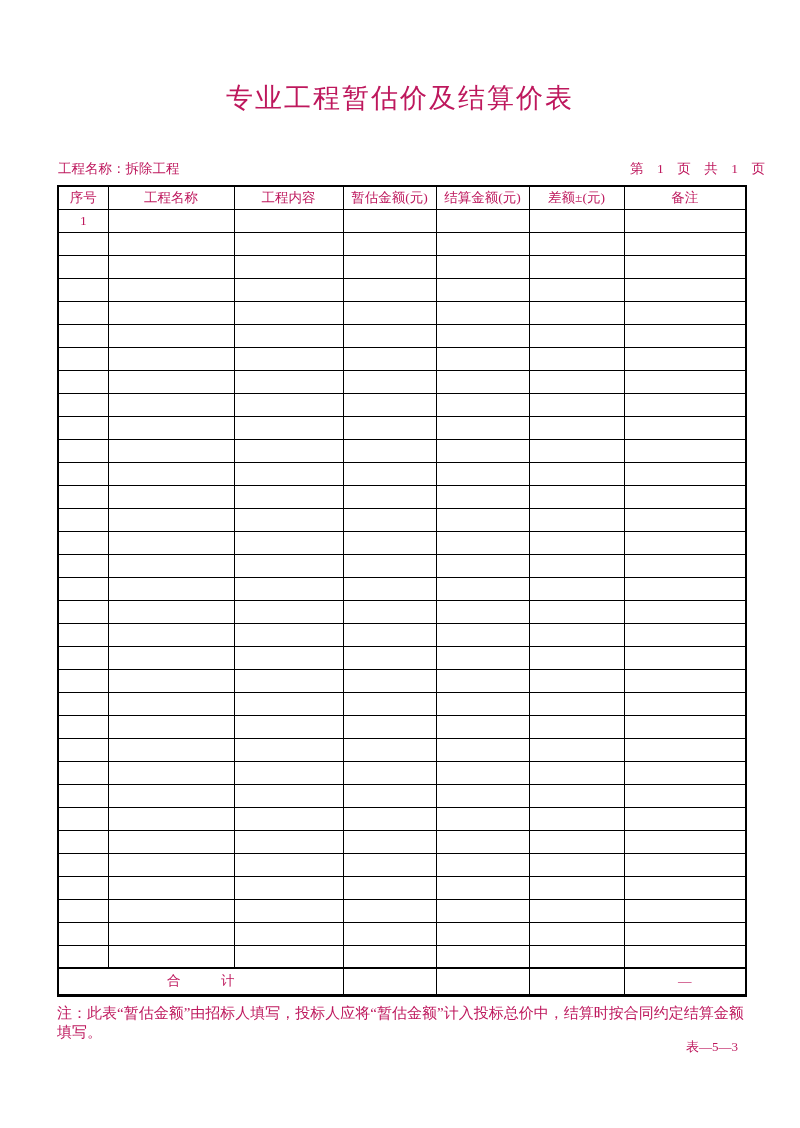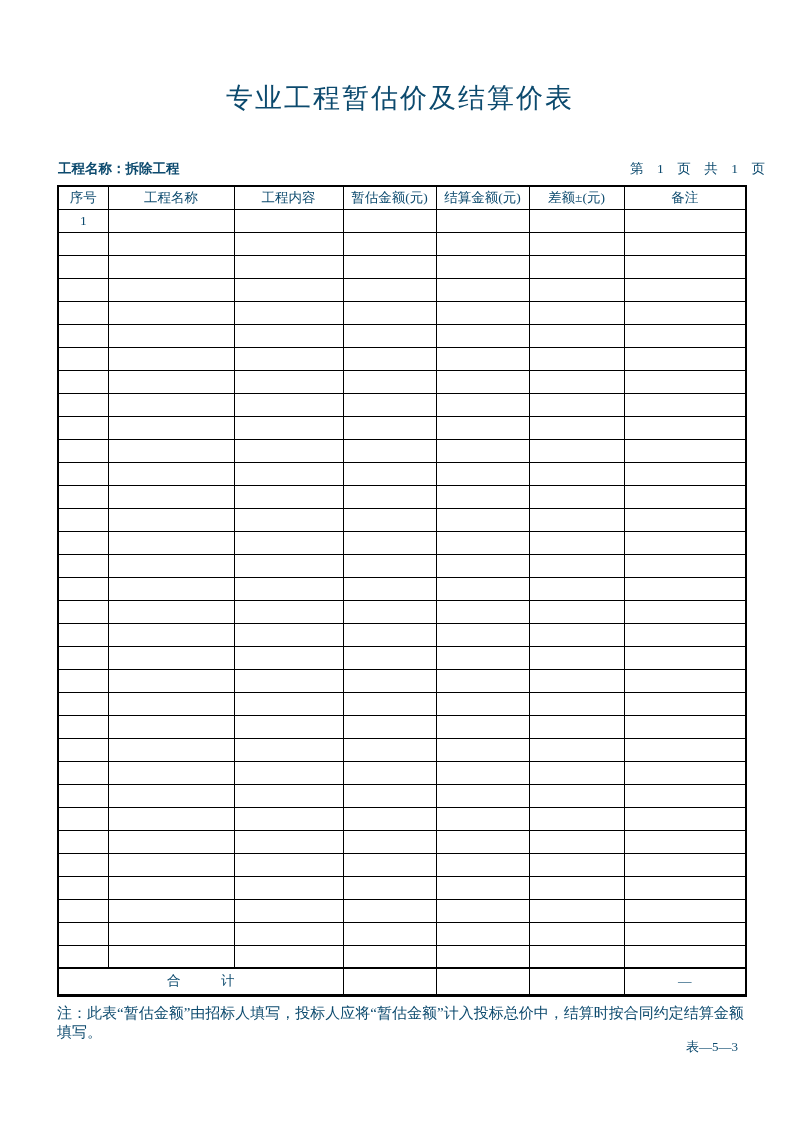--- a/index.html
+++ b/index.html
@@ -3,41 +3,40 @@
 <meta charset="utf-8">
 <style>
   * { margin: 0; padding: 0; box-sizing: border-box; }
   html, body { background: #ffffff; }
   .page {
     position: relative;
     width: 800px;
     height: 1128px;
     background: #ffffff;
     font-family: "Liberation Serif", "DejaVu Serif", serif;
-    color: #0c4a6e;
+    color: #be185d;
     overflow: hidden;
   }
   .doc-title {
     position: absolute;
     top: 80px;
     left: 0;
     width: 100%;
     text-align: center;
     font-size: 27px;
     font-weight: 400;
     letter-spacing: 2px;
     white-space: pre;
   }
   .meta-project {
     position: absolute;
     left: 58px;
     top: 160px;
     font-size: 13.5px;
     white-space: pre;
-    font-weight: bold;
   }
   .meta-section {
     position: absolute;
     left: 303px;
     top: 142px;
     width: 294px;
     font-size: 13.5px;
     line-height: 17px;
   }
   .meta-page {

